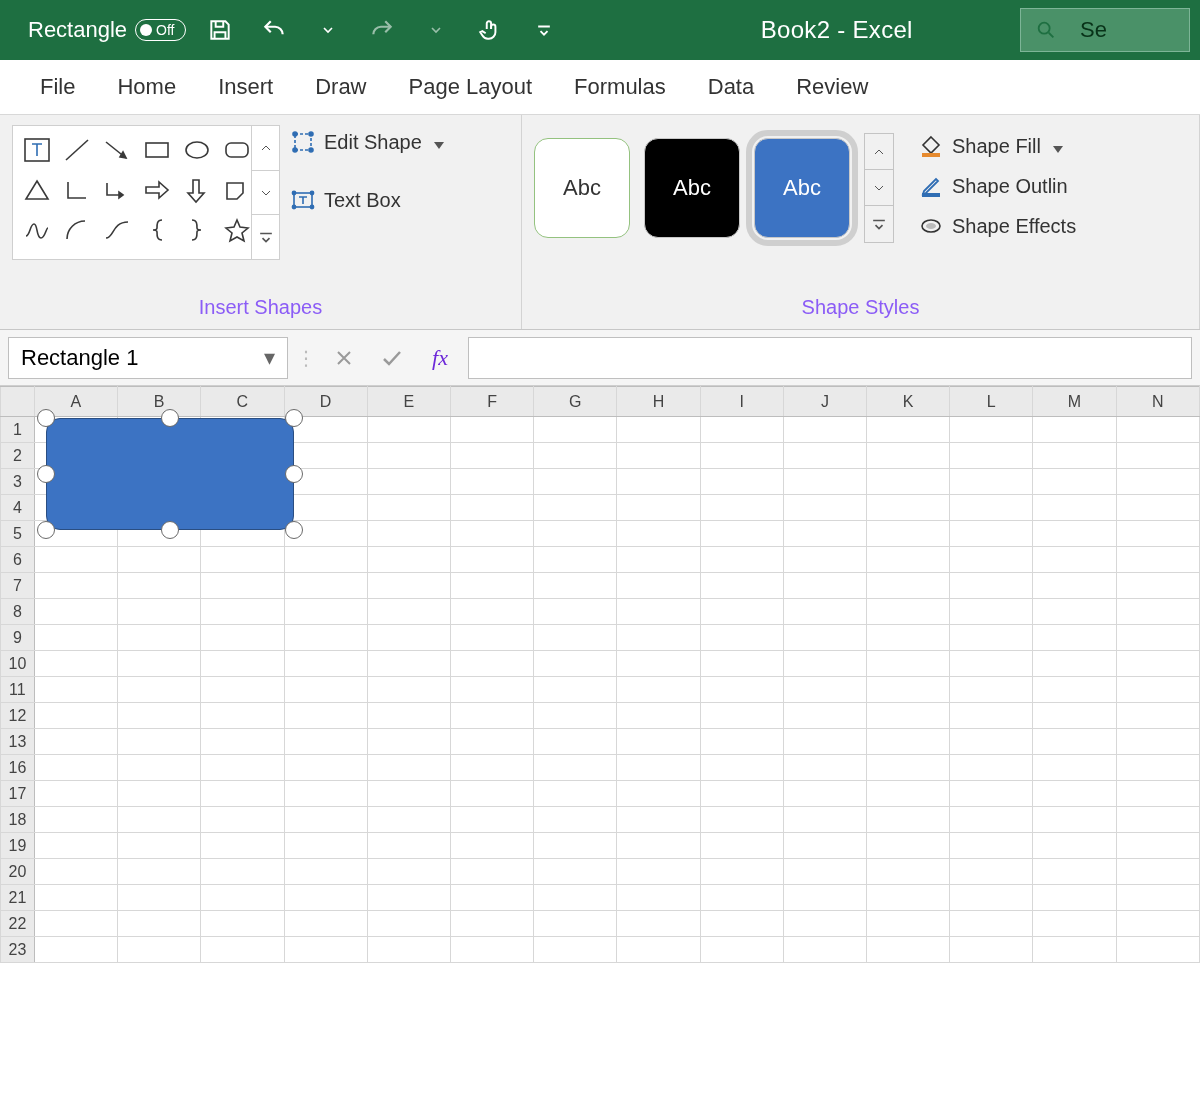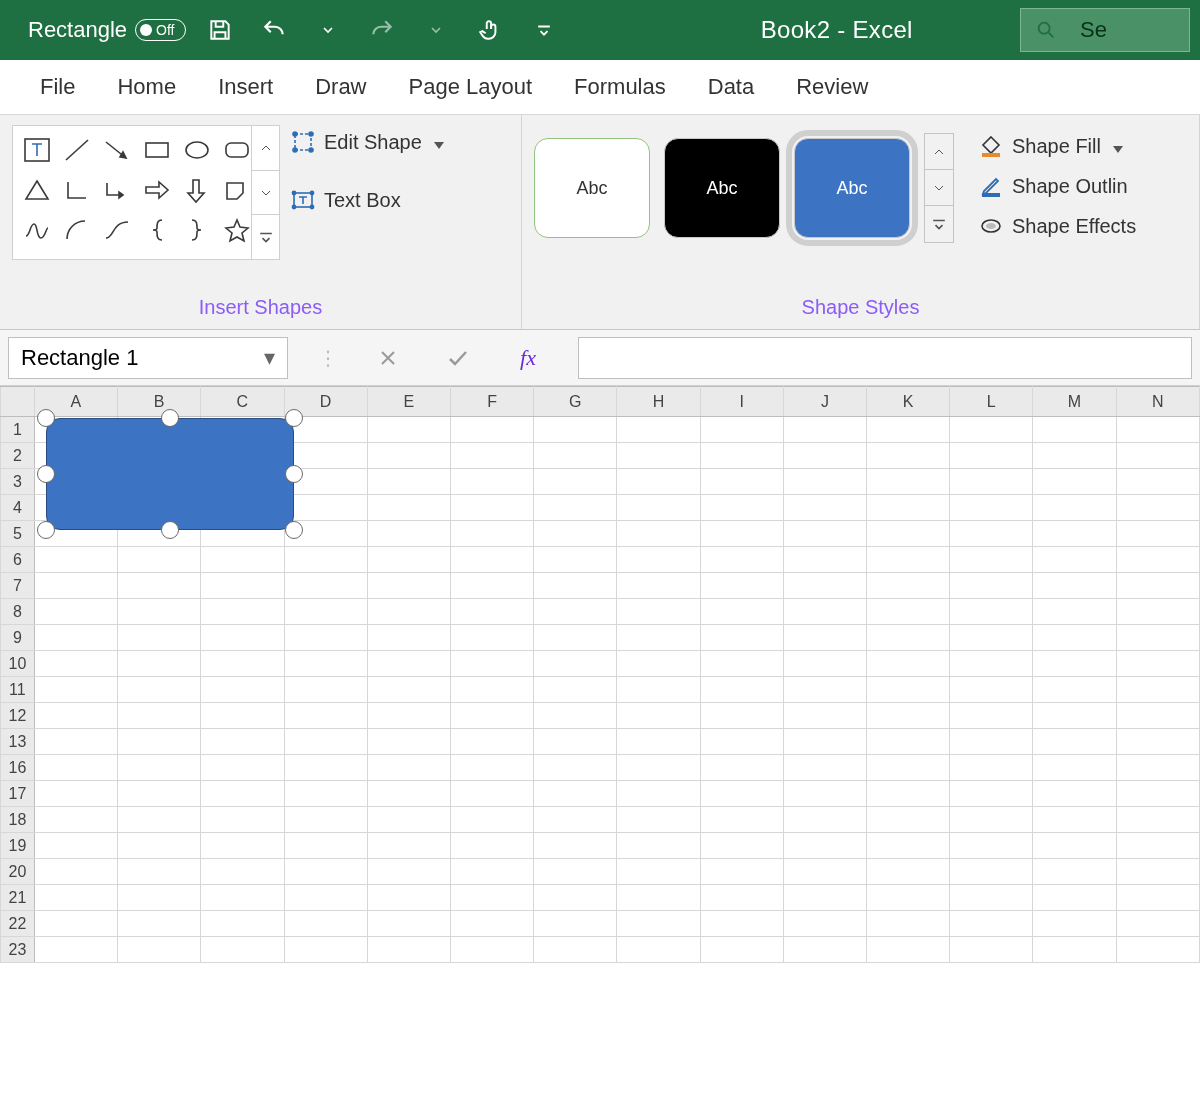--- a/index.html
+++ b/index.html
@@ -36,34 +36,34 @@
   .gallery-spin div:last-child{border-bottom:none;}
   .gallery-spin svg{stroke:#555;fill:none;}
 
   .edit-shape-col { display:flex; flex-direction:column; gap:32px; padding-top:4px; font-size:20px; color:#333;}
   .edit-shape-row { display:flex; align-items:center; gap:8px; cursor:pointer;}
   .icon20 { width:26px; height:26px; display:inline-flex; align-items:center; justify-content:center;}
 
   
   .styles-group .group-body { padding-top:18px; }
   .style-gallery { display:flex; gap:14px; align-items:center; position:relative;}
-  .style-item { width:116px; height:100px; border:1px solid #c8c8c8; border-radius:14px; display:flex; align-items:center; justify-content:center; font-size:18px; cursor:pointer; background:#fff;}
+  .style-item { width:96px; height:100px; border:1px solid #c8c8c8; border-radius:14px; display:flex; align-items:center; justify-content:center; font-size:22px; cursor:pointer; background:#fff;}
   .style-item.white { border-color:#94c27f; color:#333;}
   .style-item.black { background:#000; color:#fff;}
   .style-item.blue { background:#3c73c3; color:#fff;}
   .style-selected { outline:6px solid #cfcfcf; outline-offset:2px;}
   .style-spin { width:30px; display:flex; flex-direction:column; border:1px solid #c4c4c4;}
   .style-spin div{height:36px; display:flex; align-items:center; justify-content:center; border-bottom:1px solid #c4c4c4; cursor:pointer;}
   .style-spin div:last-child{border-bottom:none;}
 
   .shape-cmds { display:flex; flex-direction:column; gap:14px; padding-left:14px; font-size:20px; color:#333;}
   .shape-cmds .row { display:flex; align-items:center; gap:8px; cursor:pointer;}
 
   
-  .formula-row { background:#f5f5f5; height:56px; display:flex; align-items:center; padding:6px 8px; gap:30px; border-bottom:1px solid #cfcfcf;}
+  .formula-row { background:#f5f5f5; height:56px; display:flex; align-items:center; padding:6px 8px; gap:8px; border-bottom:1px solid #cfcfcf;}
   .namebox { background:#fff; border:1px solid #bfbfbf; height:42px; width:280px; display:flex; align-items:center; justify-content:space-between; padding:0 12px; font-size:22px;}
   .namebox .caret { color:#666;}
   .fb-divider{ color:#bbb; font-size:20px;}
   .fb-btn { width:40px; height:40px; display:flex; align-items:center; justify-content:center; color:#888;}
   .fx { font-family:"Times New Roman",serif; font-style:italic; font-size:22px; color:#6d28d9;}
   .formula-input { flex:1; background:#fff; border:1px solid #bfbfbf; height:42px;}
 
   
   .sheet-wrap { position:relative; height: calc(1110px - 60px - 55px - 215px - 56px); overflow:hidden;}
   .sheet { border-collapse:collapse; table-layout:fixed;}

